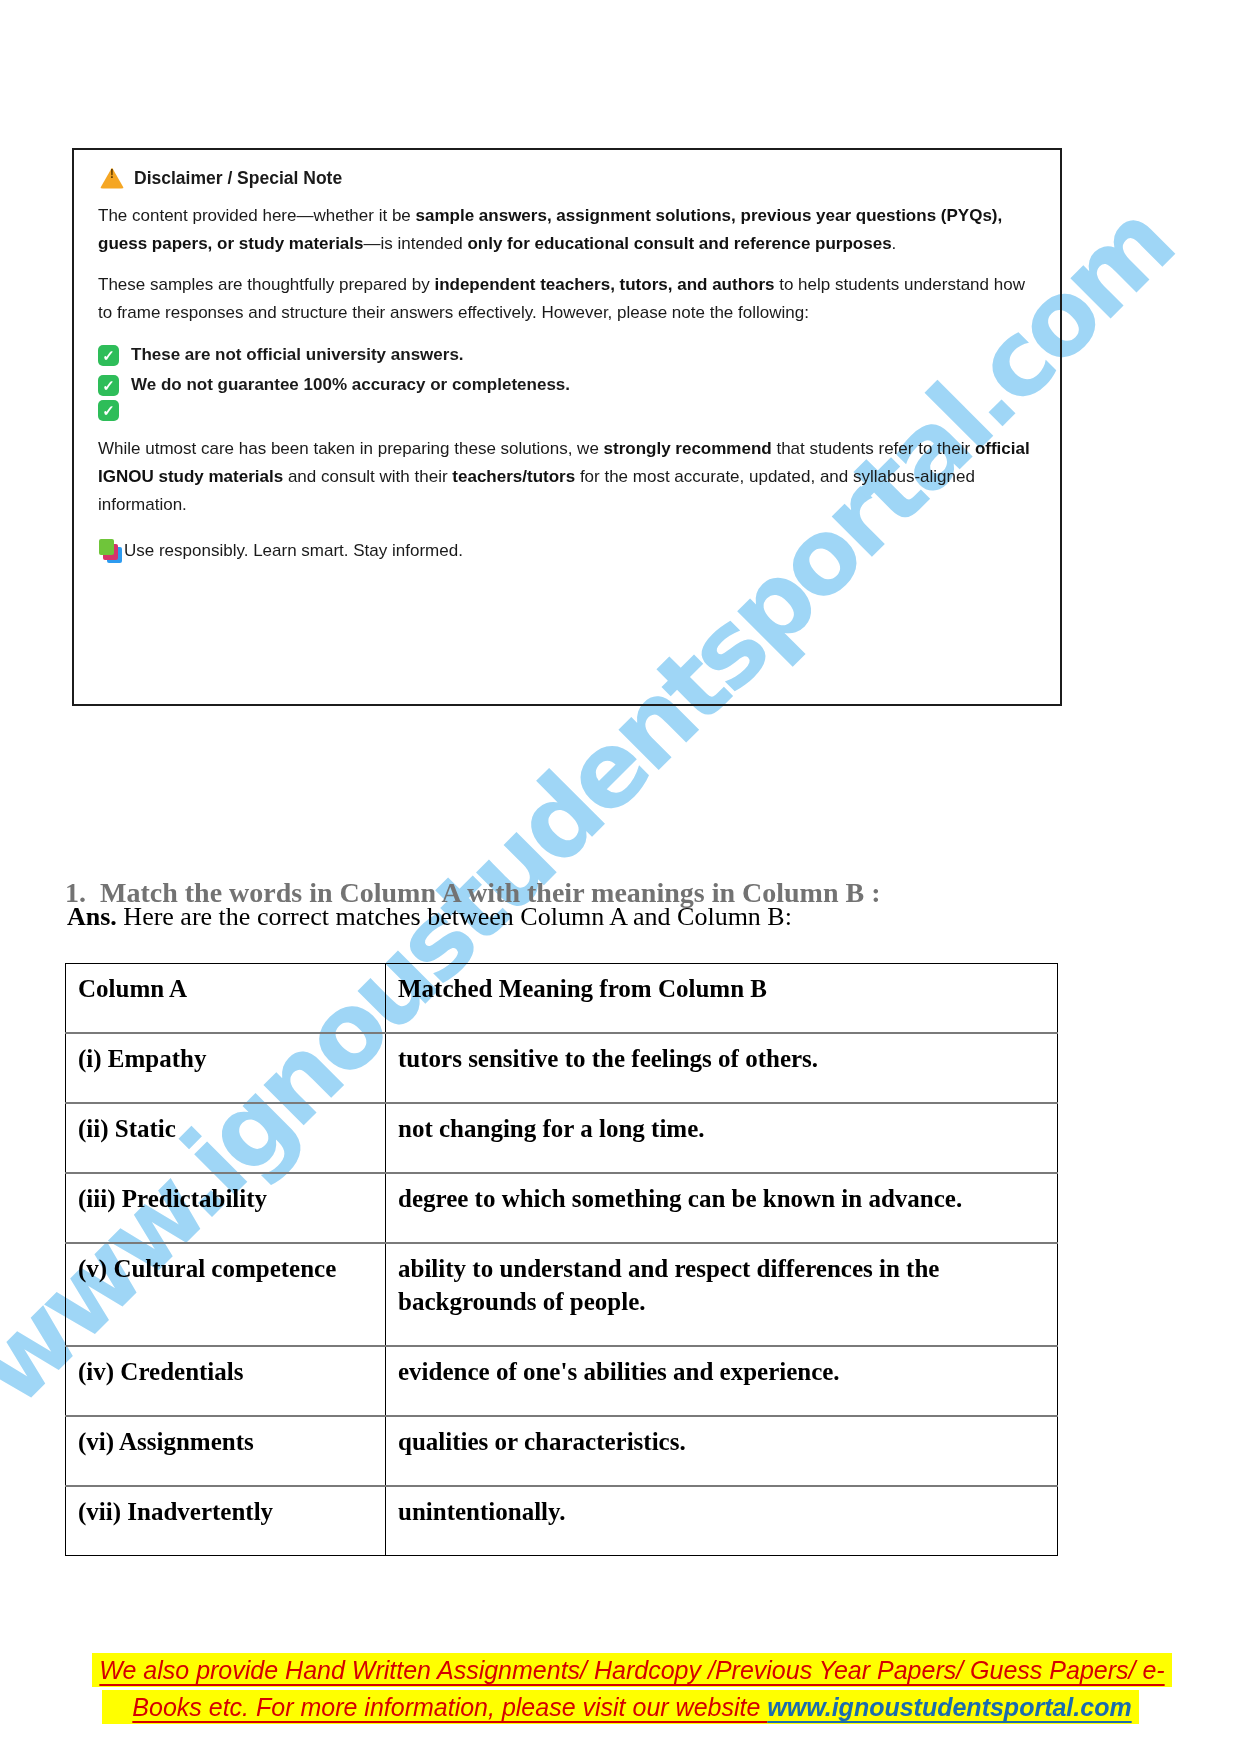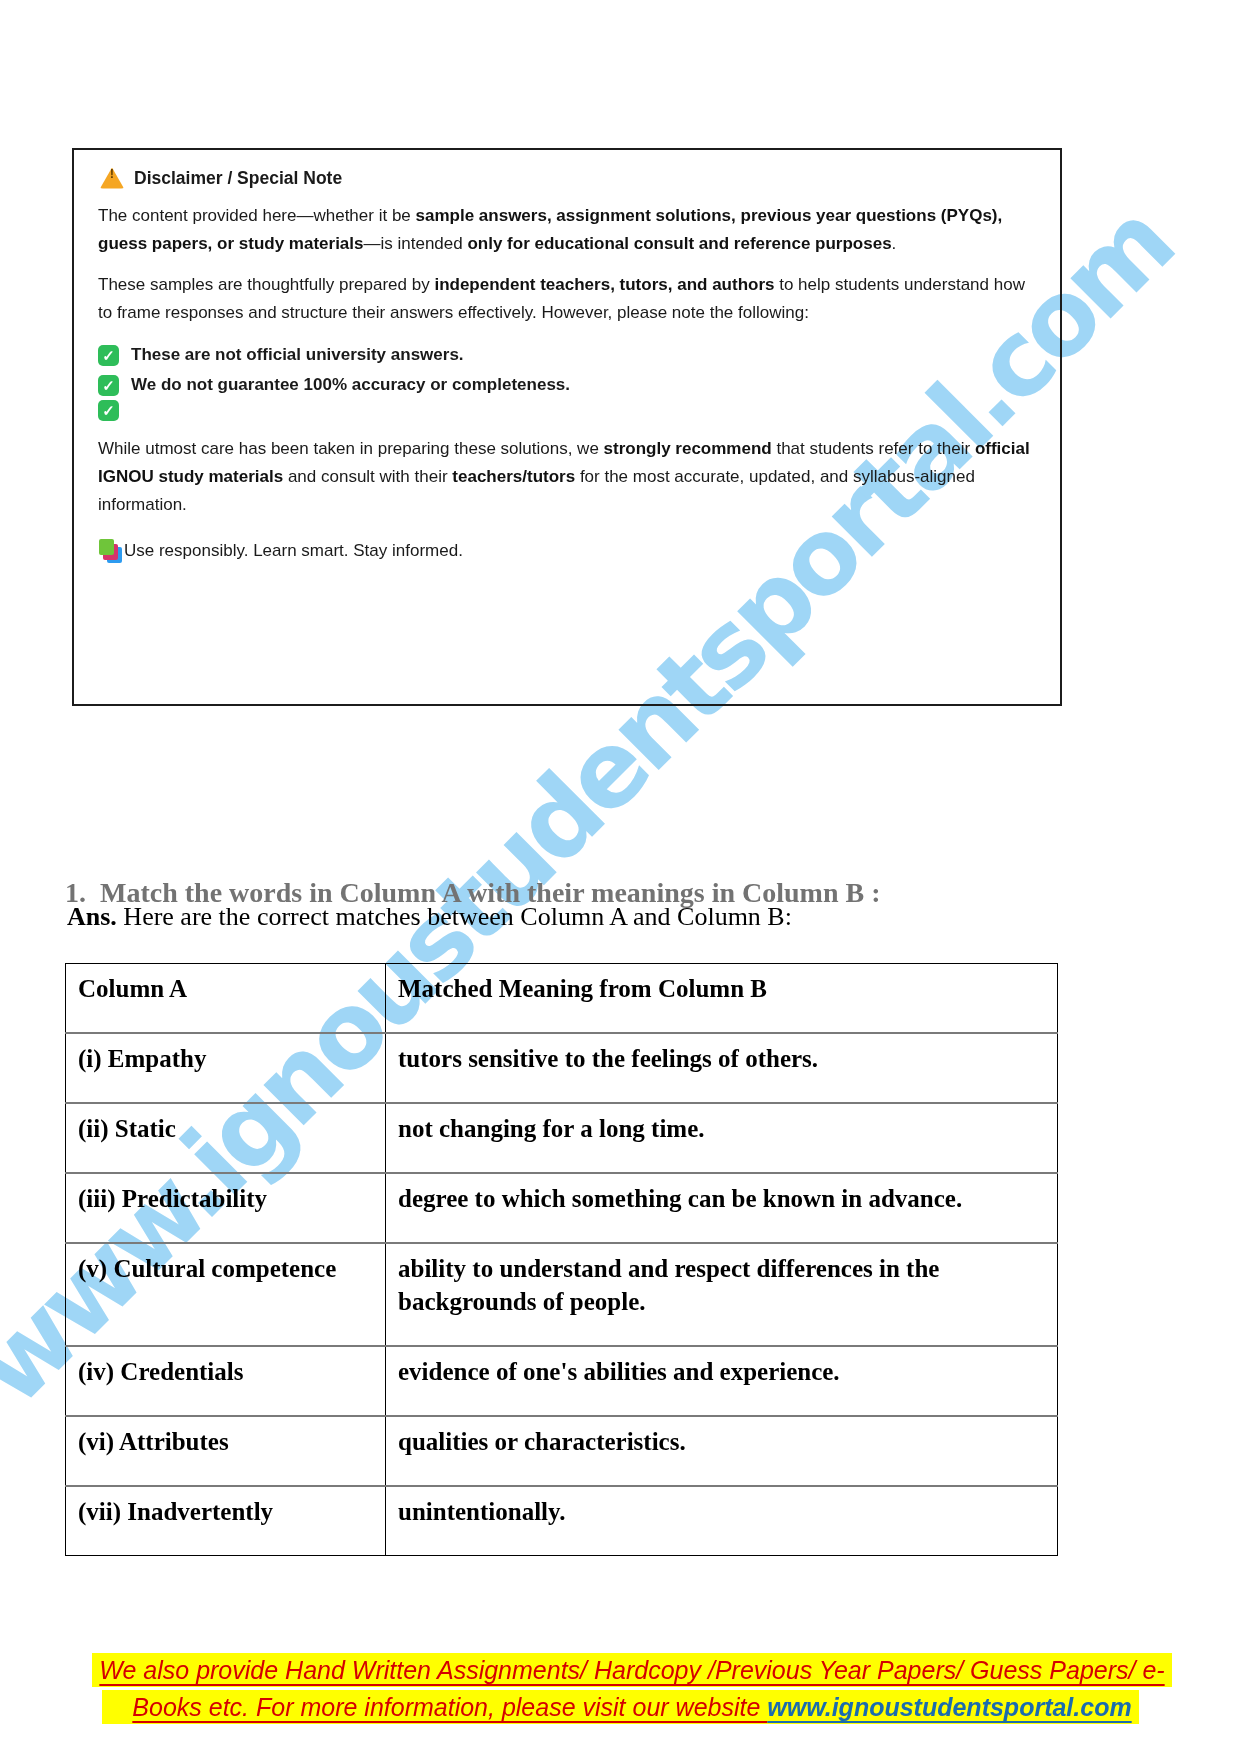--- a/index.html
+++ b/index.html
@@ -251,21 +251,21 @@
       </tr>
       <tr>
         <td class="col-a">(v) Cultural competence</td>
         <td>ability to understand and respect differences in the backgrounds of people.</td>
       </tr>
       <tr>
         <td class="col-a">(iv) Credentials</td>
         <td>evidence of one's abilities and experience.</td>
       </tr>
       <tr>
-        <td class="col-a">(vi) Attributes</td>
+        <td class="col-a">(vi) Assignments</td>
         <td>qualities or characteristics.</td>
       </tr>
       <tr>
         <td class="col-a">(vii) Inadvertently</td>
         <td>unintentionally.</td>
       </tr>
     </tbody>
       </table>
 
     <div class="footer">

